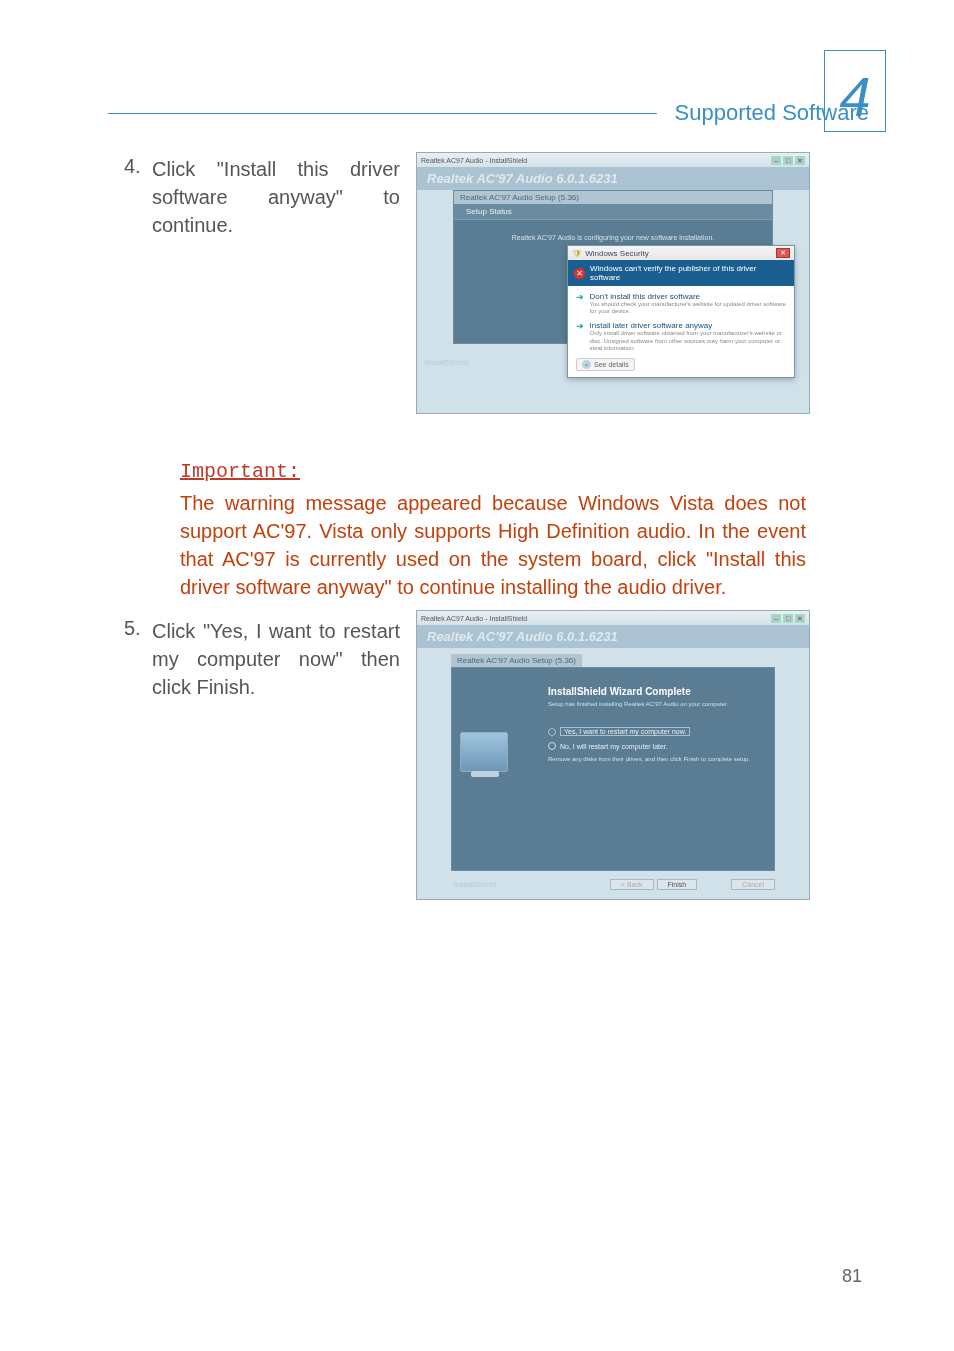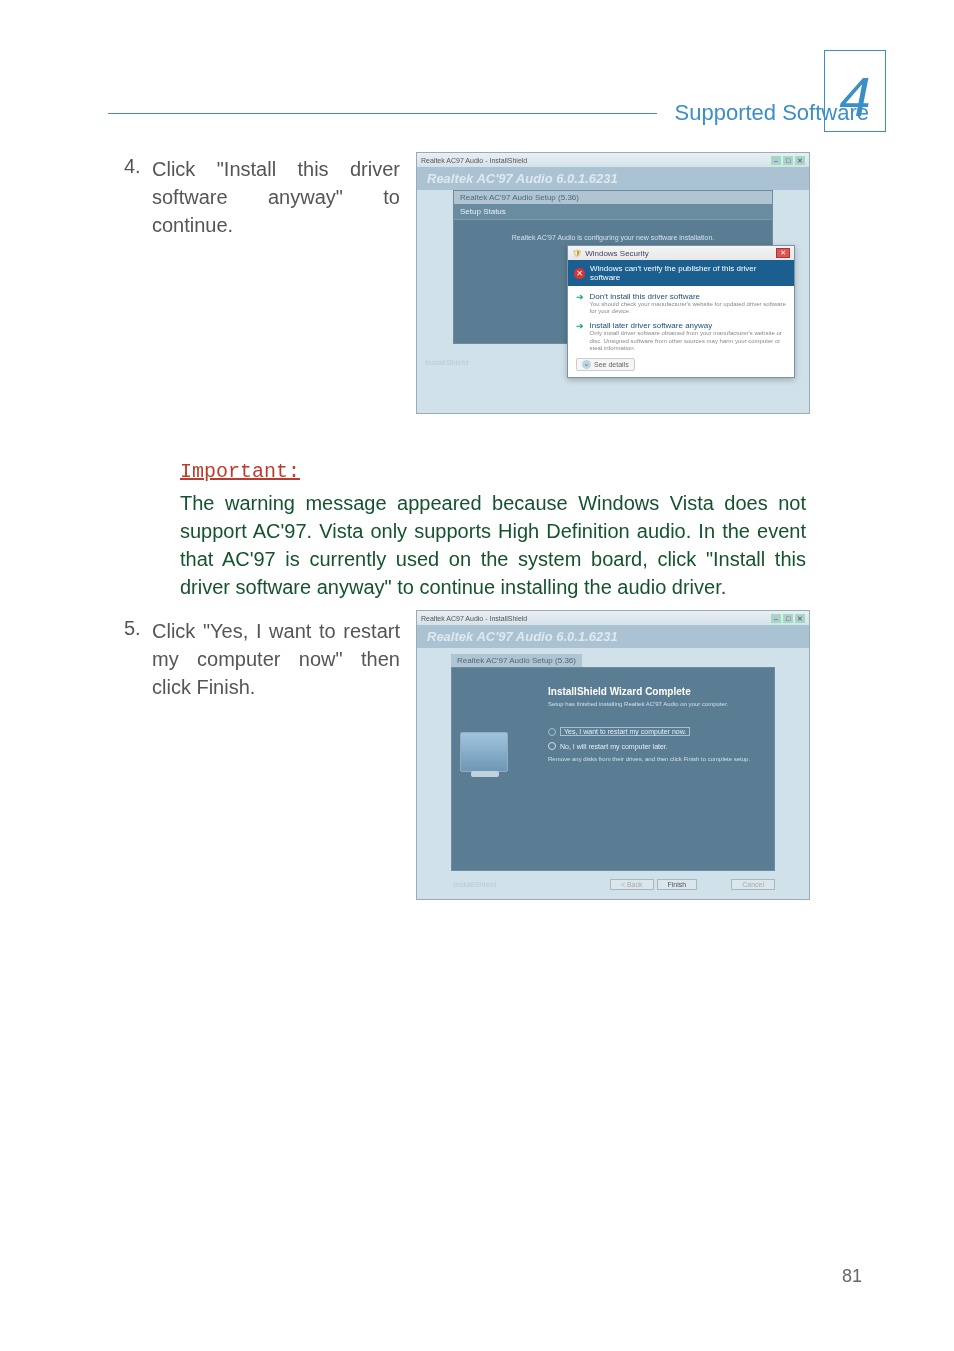--- a/index.html
+++ b/index.html
@@ -77,21 +77,21 @@
     width: 626px;
   }
   .important-title {
     color: #be3a2a;
     font-size: 20px;
     text-decoration: underline;
     margin-bottom: 6px;
     font-family: Liberation Mono, monospace;
   }
   .important-body {
-    color: #14532d;
+    color: #c2410c;
     font-size: 20px;
     line-height: 1.4;
     text-align: justify;
   }
 
   
   .shot1 {
     position: absolute;
     left: 416px;
     top: 152px;
@@ -134,21 +134,21 @@
   .shot1 .inner-tab {
     background: #b0c4d1;
     color: #4a6a80;
     font-size: 8px;
     padding: 2px 6px;
   }
   .shot1 .inner-title {
     background: #6a8ca0;
     color: #e8f0f5;
     font-size: 8px;
-    padding: 3px 6px;
+    padding: 3px 12px;
     border-bottom: 1px solid #7d9cb0;
   }
   .shot1 .inner-body {
     padding: 14px 10px 6px;
     color: #cfe0ea;
     font-size: 7px;
     text-align: center;
   }
   .shot1 .install-btn-row {
     display: flex;

